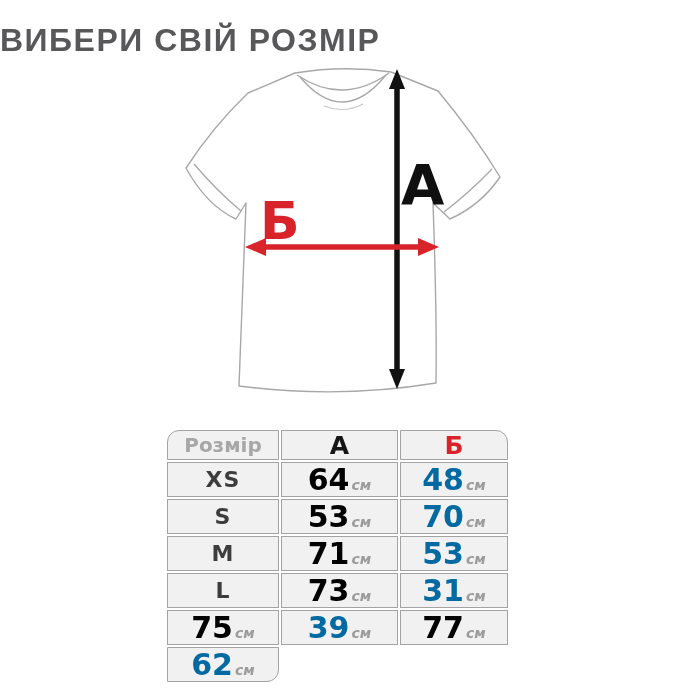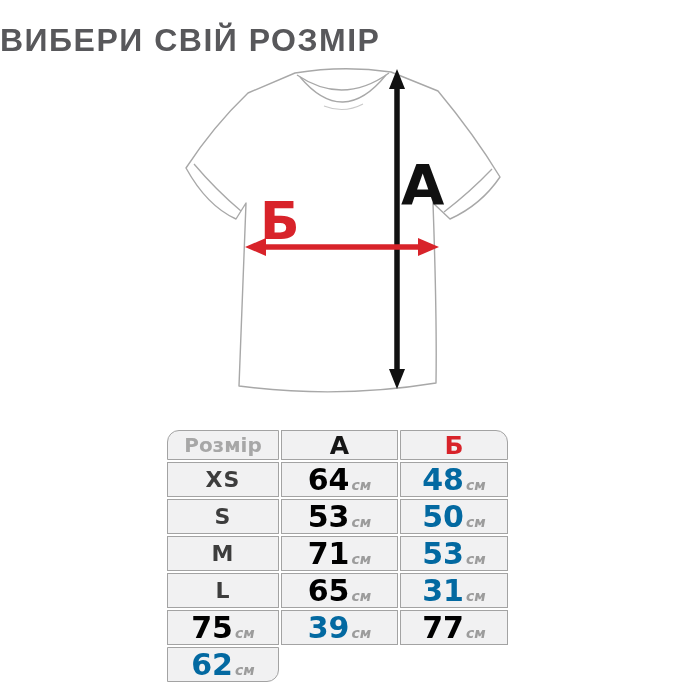--- a/index.html
+++ b/index.html
@@ -110,21 +110,21 @@
 
     <div class="cell size-label">S</div>
     <div class="cell">
       <span class="val">
           <span class="num black">53</span>
           <span class="unit">см</span>
         </span>
     </div>
     <div class="cell">
       <span class="val">
-          <span class="num red">50</span>
+          <span class="num red">70</span>
           <span class="unit">см</span>
         </span>
     </div>
 
     <div class="cell size-label">M</div>
     <div class="cell">
       <span class="val">
           <span class="num black">71</span>
           <span class="unit">см</span>
         </span>
@@ -132,21 +132,21 @@
     <div class="cell">
       <span class="val">
           <span class="num red">53</span>
           <span class="unit">см</span>
         </span>
     </div>
 
     <div class="cell size-label">L</div>
     <div class="cell">
       <span class="val">
-          <span class="num black">65</span>
+          <span class="num black">73</span>
           <span class="unit">см</span>
         </span>
     </div>
     <div class="cell">
       <span class="val">
           <span class="num red">31</span>
           <span class="unit">см</span>
         </span>
     </div>
 

